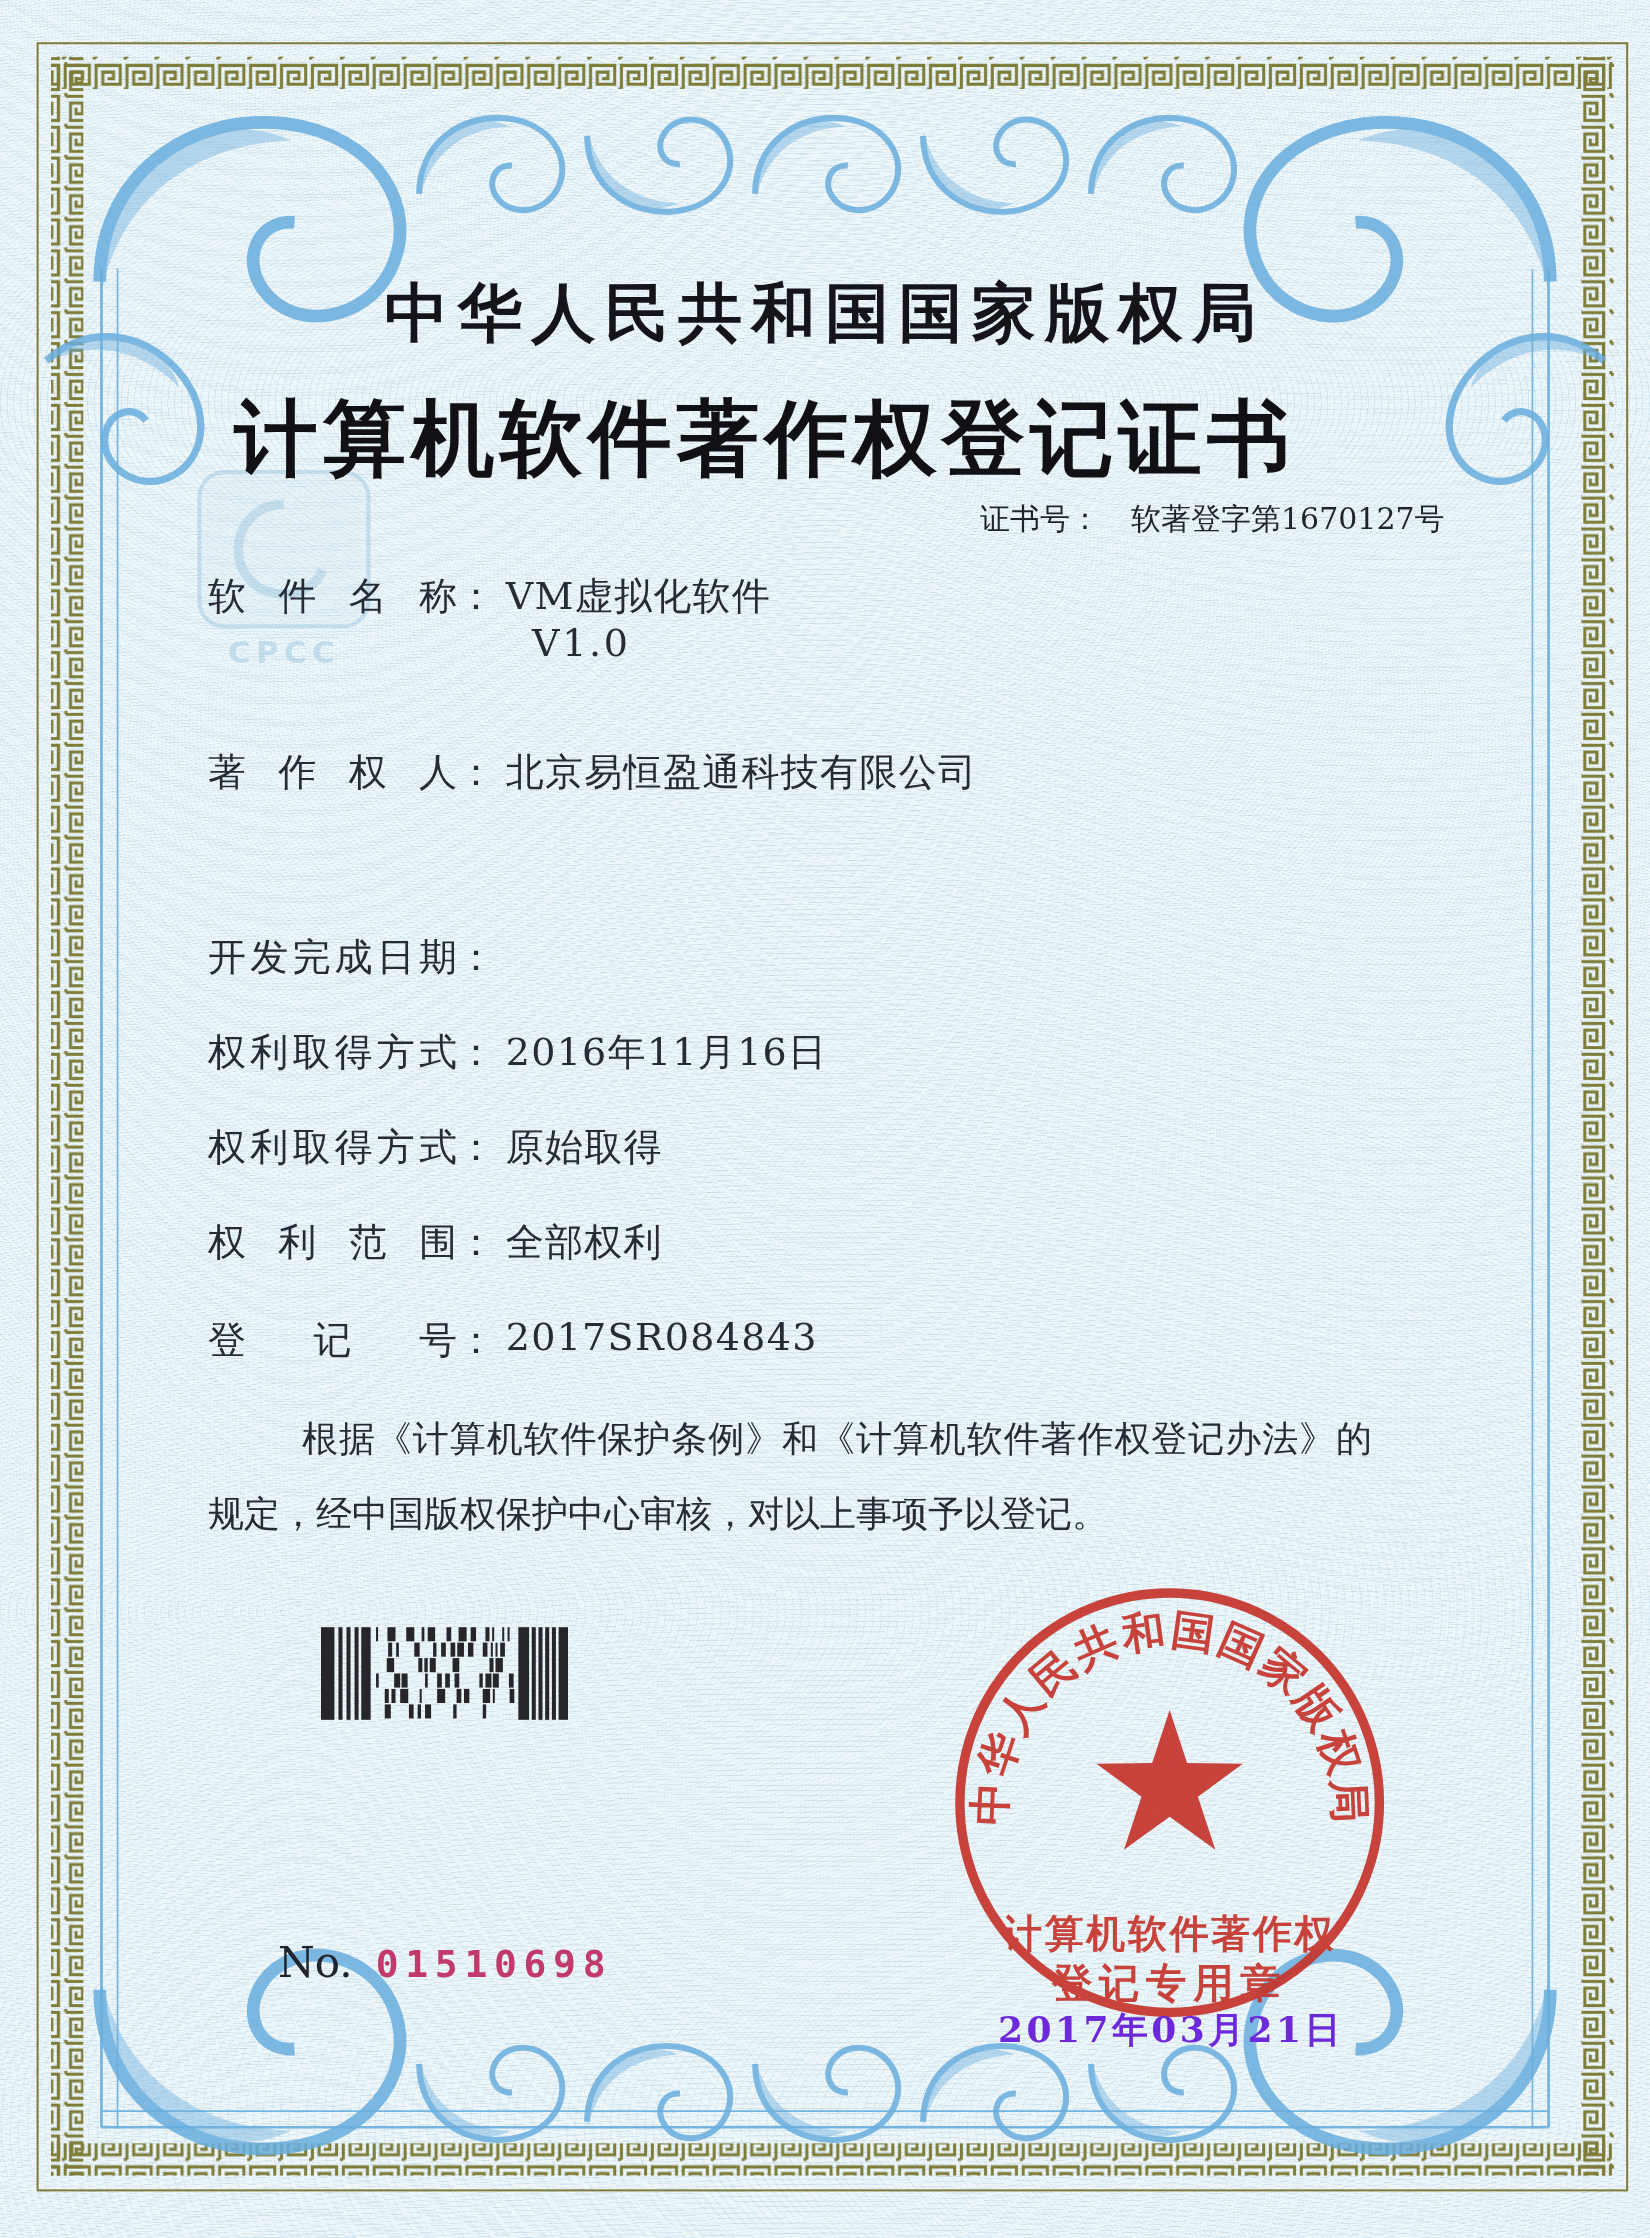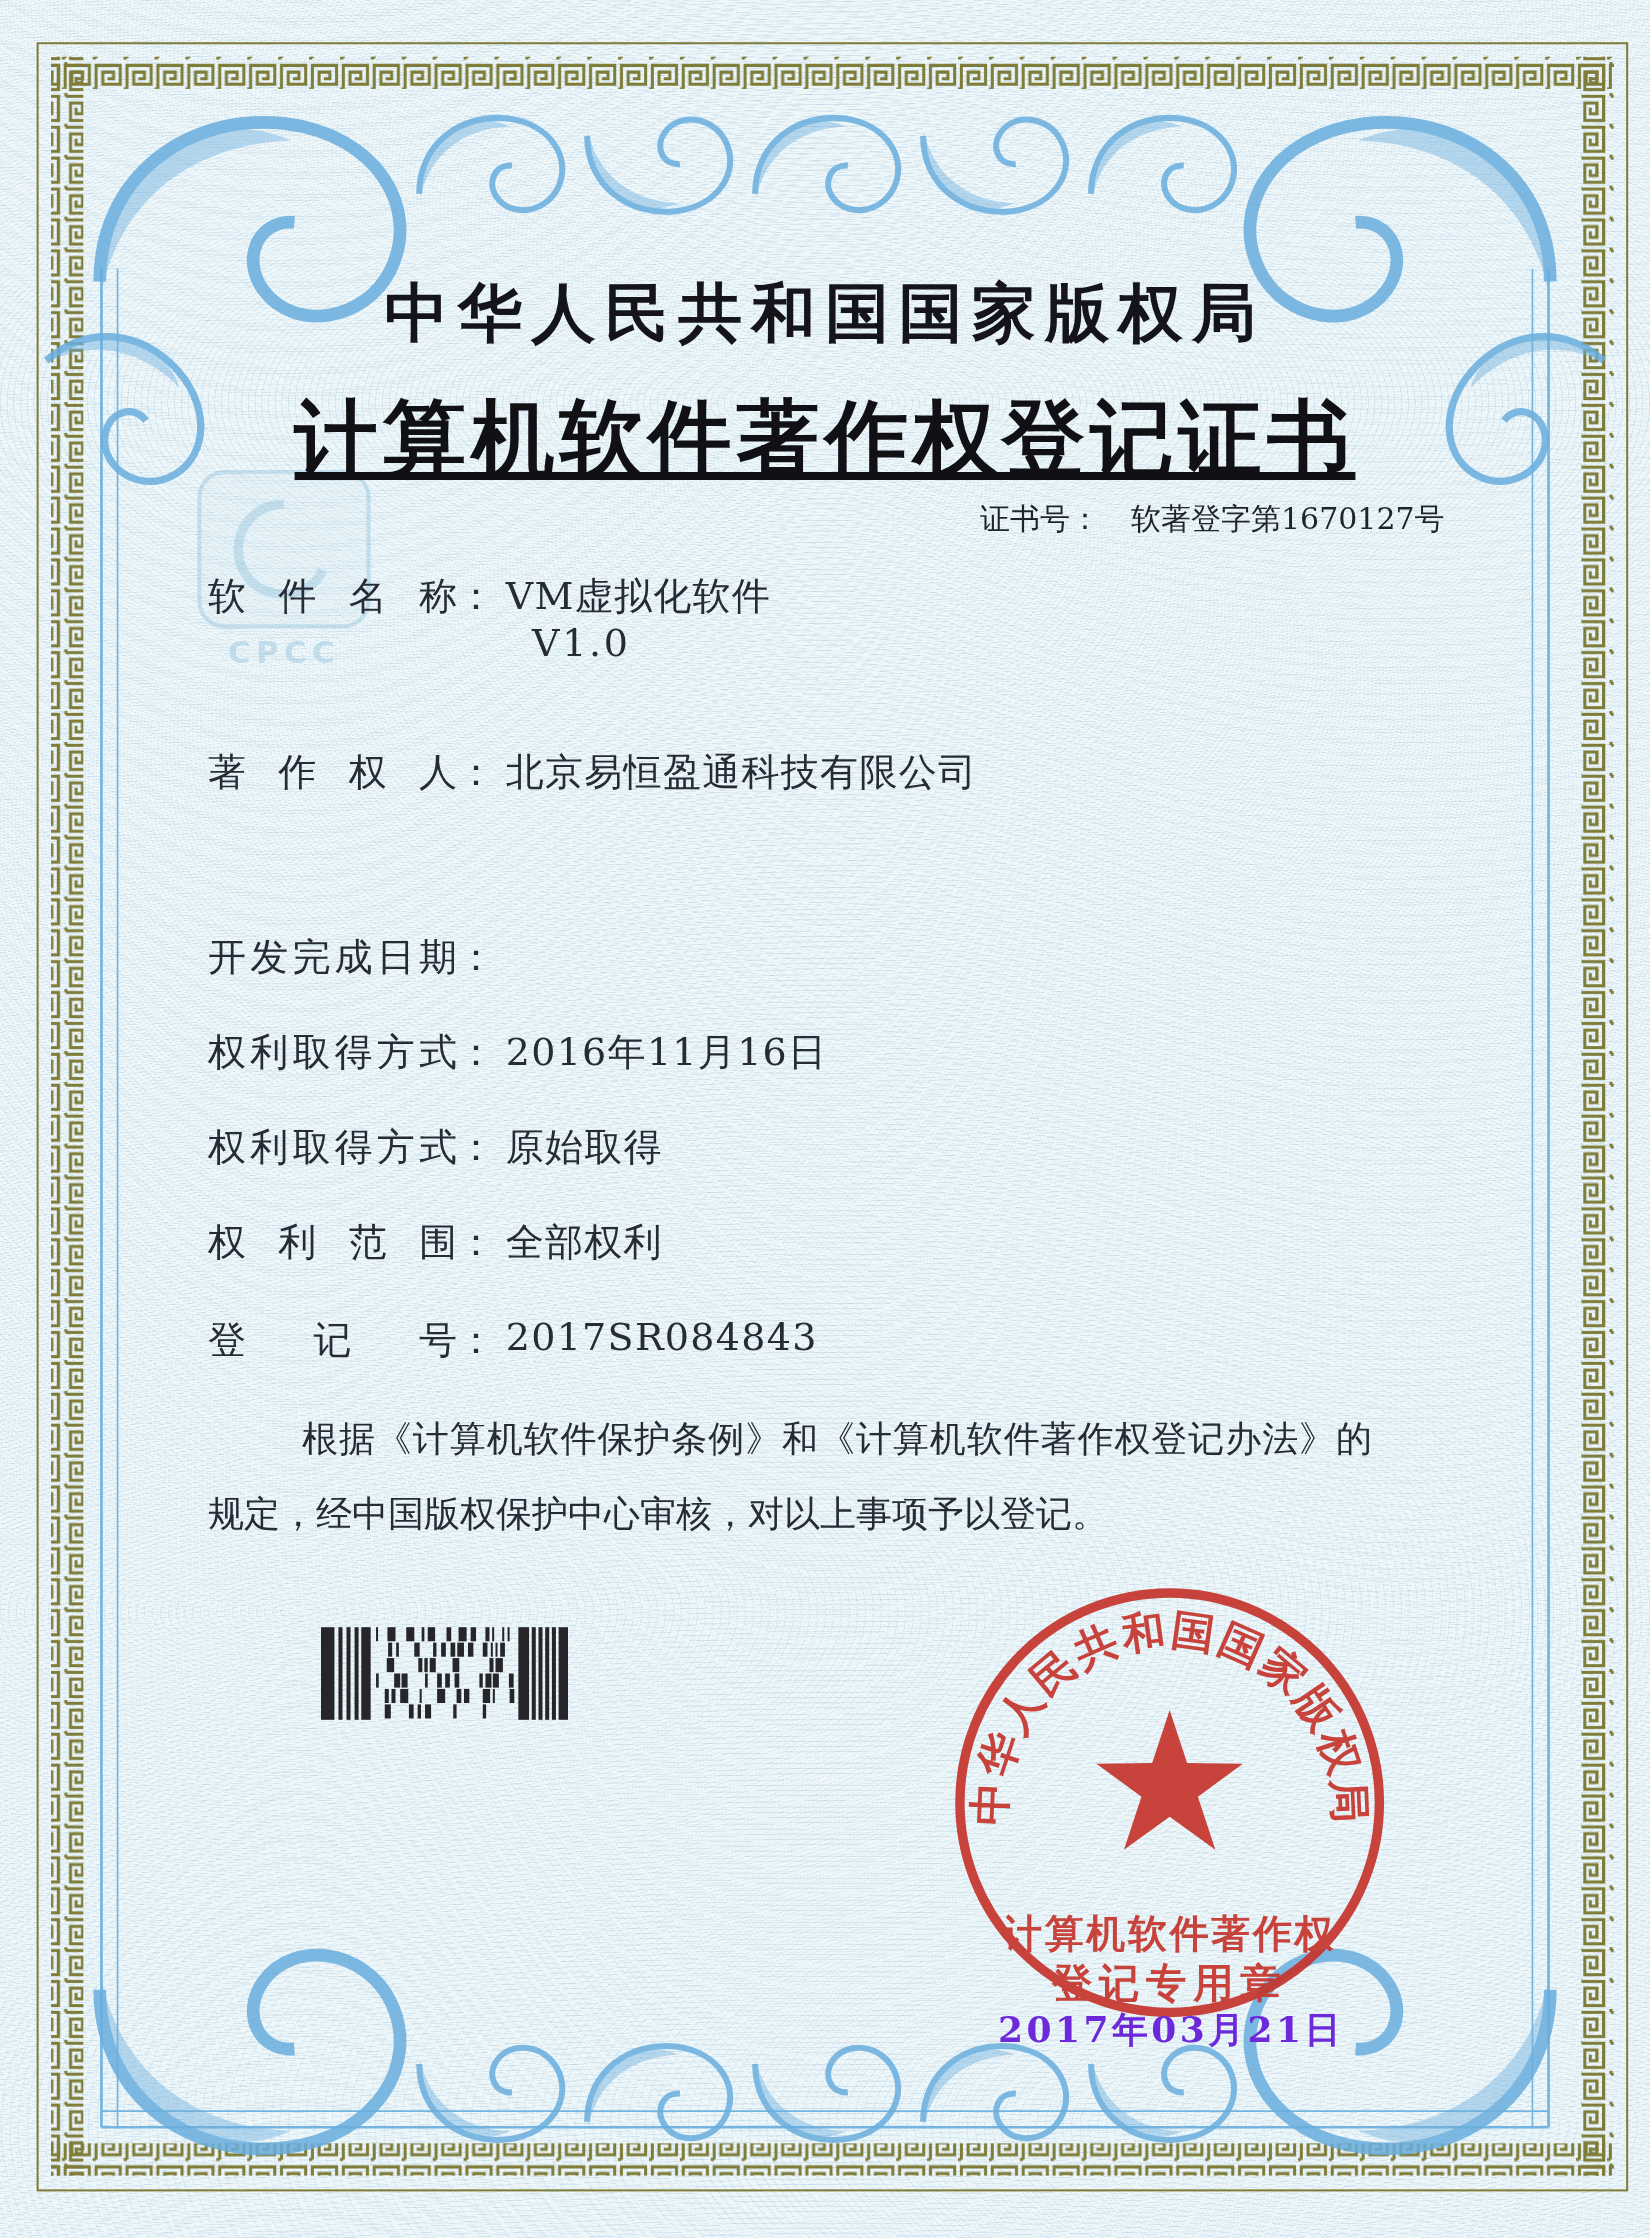--- a/index.html
+++ b/index.html
@@ -19,22 +19,22 @@
   }
   .frame-svg,.orn-svg,.seal-svg,.wm-svg{position:absolute;left:0;top:0;}
   .o1{fill:none;stroke:#69aedd;stroke-width:9px;}
   .o2{fill:#69aedd;opacity:.5;}
   .txt{position:absolute;color:#23262e;}
   .authority{
     left:0;width:1650px;top:270px;text-align:center;
     font-size:64px;font-weight:700;letter-spacing:9.4px;color:#14141a;
   }
   .cert-title{
-    left:0;width:1650px;top:384px;text-align:center;
-    font-size:83px;font-weight:700;letter-spacing:5.4px;color:#101015;text-decoration:underline;
+    left:0;width:1530px;top:384px;text-align:center;
+    font-size:83px;font-weight:700;letter-spacing:5.4px;color:#101015;
   }
   .certno{left:980px;top:499px;font-size:30px;font-weight:400;color:#1f232c;white-space:nowrap;}
   .certno .val{margin-left:31px;}
   .frow{position:absolute;left:208px;font-size:38px;color:#262b36;white-space:nowrap;display:flex;align-items:flex-start;}
   .flabel{display:inline-block;width:249px;text-align:justify;text-align-last:justify;}
   .fcolon{display:inline-block;}
   .fval{display:inline-block;margin-left:10.7px;letter-spacing:1.3px;}
   .ver{position:absolute;left:532px;top:621px;font-size:38px;color:#262b36;letter-spacing:2.7px;}
   .statement{
     position:absolute;left:208px;top:1401px;width:1164px;
@@ -250,15 +250,19 @@
     <text class="seal-text" style="font-size:64px;letter-spacing:4px">
       <textPath href="#sealArc" startOffset="50%" text-anchor="middle">中华人民共和国国家版权局</textPath>
     </text>
     <polygon fill="#c5342c" points="1740,2545 1714,2624 1631,2625 1698,2674 1672,2753 1740,2704 1808,2753 1782,2674 1849,2625 1766,2624"></polygon>
     <text class="seal-text" x="1740" y="2898" text-anchor="middle" style="font-size:58px;letter-spacing:4px">计算机软件著作权</text>
     <text class="seal-text" x="1740" y="2972" text-anchor="middle" style="font-size:60px;letter-spacing:10px">登记专用章</text>
   </svg>
 
   <div class="issue-date">2017年03月21日</div>
 
+  <div class="serial">
+    <span class="pfx">No.</span>
+    <span class="num">01510698</span>
+  </div>
 
 </div>
 
 
 </body></html>

